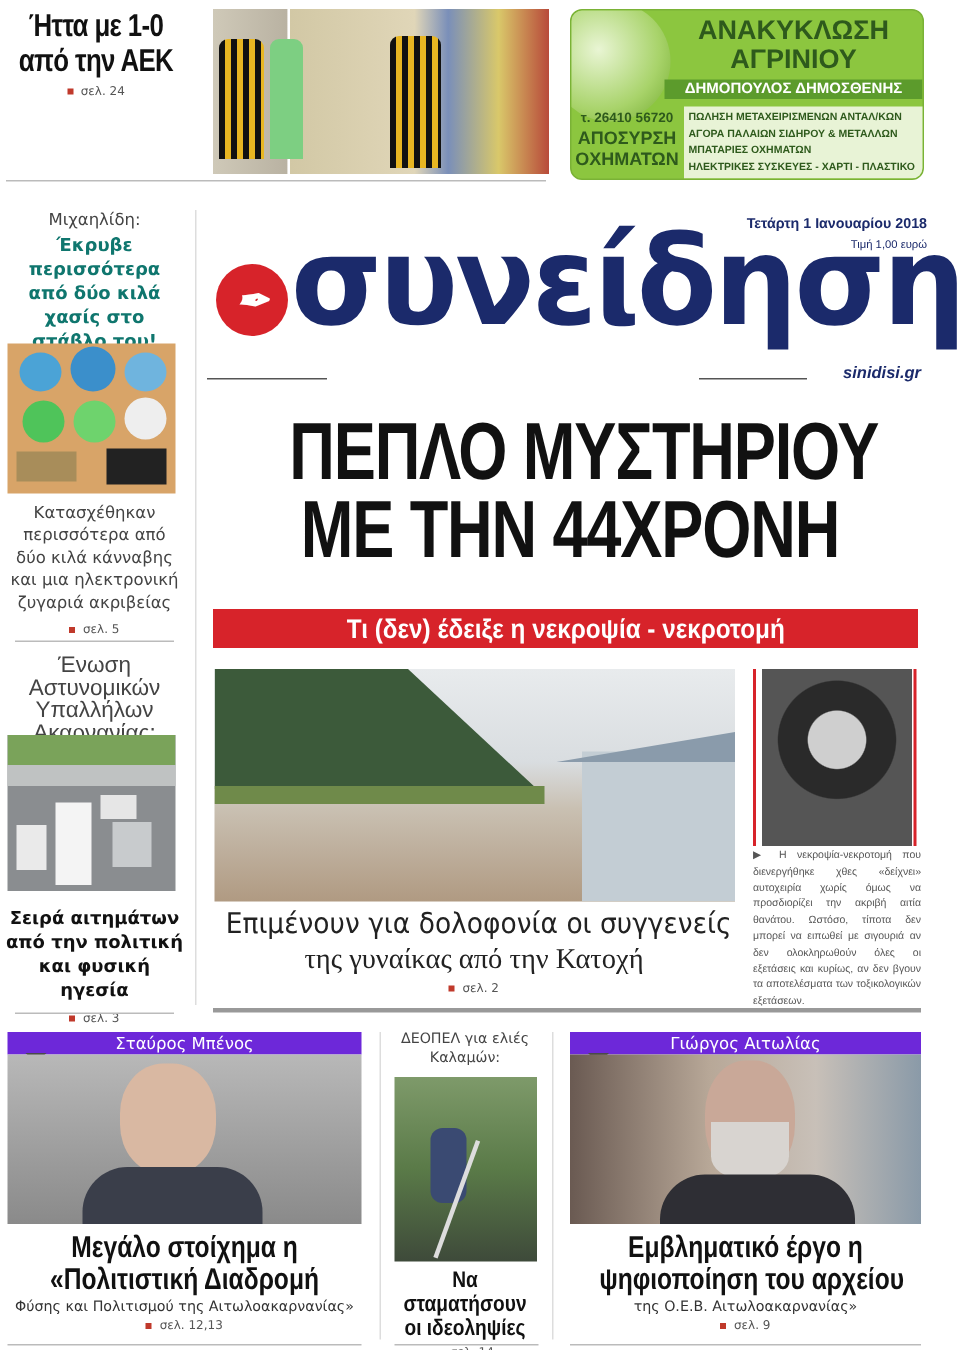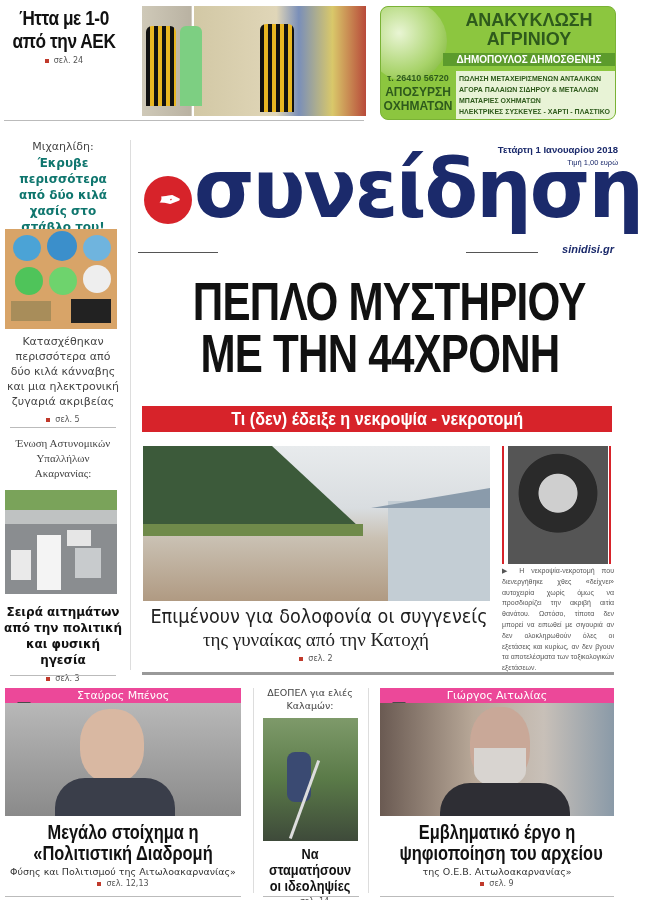--- a/index.html
+++ b/index.html
@@ -5,21 +5,21 @@
   * { box-sizing: border-box; margin: 0; padding: 0; }
   html, body { width: 649px; height: 900px; background: #fff; overflow: hidden; }
   body { position: relative; font-family: "Liberation Sans", sans-serif; color: #222; }
   .abs { position: absolute; }
   .cond { font-family: "Liberation Sans", sans-serif; font-weight: 700; transform-origin: left top; letter-spacing: -0.5px; }
   .center { text-align: center; }
   .pageref { font-size: 8px; color: #555; font-family: "DejaVu Sans", sans-serif; display: flex; justify-content: center; align-items: center; gap: 5px; }
   .pageref .dot { width: 4px; height: 4px; background: #c0392b; display: inline-block; }
   .hr { position: absolute; height: 1px; background: #bbb; }
   .photo { position: absolute; overflow: hidden; }
-  .namebar { position: absolute; background: #ec4899; color: #fff; font-size: 11px; text-align: center; height: 15px; line-height: 15px; font-family: "DejaVu Sans", sans-serif; }
+  .namebar { position: absolute; background: #6d28d9; color: #fff; font-size: 11px; text-align: center; height: 15px; line-height: 15px; font-family: "DejaVu Sans", sans-serif; }
   .namebar::after { content: ""; position: absolute; left: 12px; bottom: -6px; border-left: 7px solid transparent; border-right: 7px solid transparent; border-top: 7px solid #4a4a4a; }
 </style>
 </head>
 <body>
 
 <div class="abs center" style="left:4px;top:6px;width:120px;">
   <div class="cond" style="font-size:21px;line-height:23px;color:#111;text-align:center;transform:scaleX(0.82);transform-origin:center top;width:130px;margin-left:-5px;">Ήττα με 1-0 από την ΑΕΚ</div>
   <div class="pageref" style="margin-top:4px;">
       <span class="dot"></span>
       <span>σελ. 24</span>
@@ -72,21 +72,21 @@
 <div class="abs center" style="left:2px;top:334px;width:122px;">
   <div style="font-size:11px;color:#444;line-height:15px;font-family:'DejaVu Sans',sans-serif;padding:0 2px;">Κατασχέθηκαν περισσότερα από δύο κιλά κάνναβης και μια ηλεκτρονική ζυγαριά ακριβείας</div>
   <div class="pageref" style="margin-top:6px;">
       <span class="dot"></span>
       <span>σελ. 5</span>
     </div>
 </div>
 <div class="hr" style="left:10px;top:427px;width:106px;"></div>
 
 <div class="abs center" style="left:2px;top:436px;width:122px;">
-  <div style="font-size:11px;color:#444;line-height:15px;font-family:Liberation Serif, serif;padding:0 6px;">Ένωση Αστυνομικών Υπαλλήλων Ακαρνανίας:</div>
+  <div style="font-size:15px;color:#444;line-height:15px;font-family:Liberation Sans, sans-serif;padding:0 6px;">Ένωση Αστυνομικών Υπαλλήλων Ακαρνανίας:</div>
 </div>
 <div class="photo" style="left:5px;top:490px;width:112px;height:104px;background:#8a8d90;">
   <div style="position:absolute;left:0;top:0;width:112px;height:20px;background:#7aa35a;"></div>
   <div style="position:absolute;left:0;top:20px;width:112px;height:14px;background:#bfc2c2;"></div>
   <div style="position:absolute;left:32px;top:45px;width:24px;height:55px;background:#f4f4f4;"></div>
   <div style="position:absolute;left:6px;top:60px;width:20px;height:30px;background:#eaeaea;"></div>
   <div style="position:absolute;left:70px;top:58px;width:26px;height:30px;background:#c8cbcd;"></div>
   <div style="position:absolute;left:62px;top:40px;width:24px;height:16px;background:#e6e6e6;"></div>
 </div>
 <div class="abs center" style="left:2px;top:604px;width:122px;">

